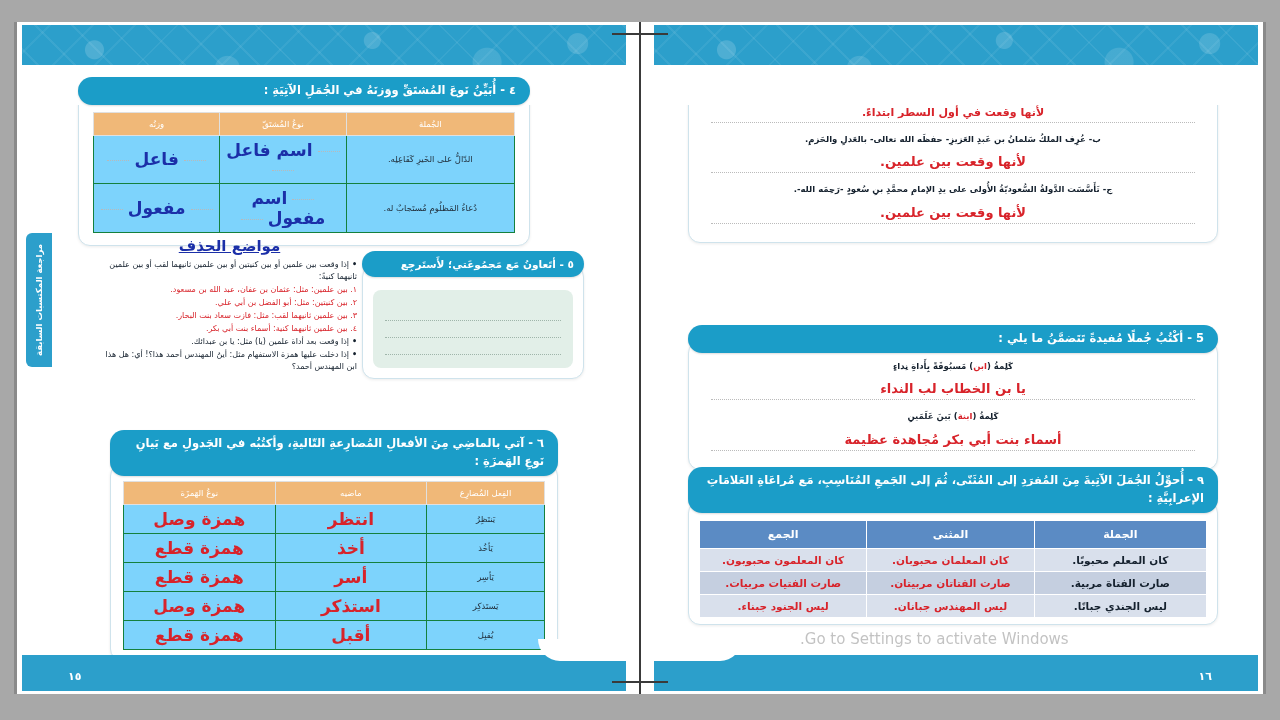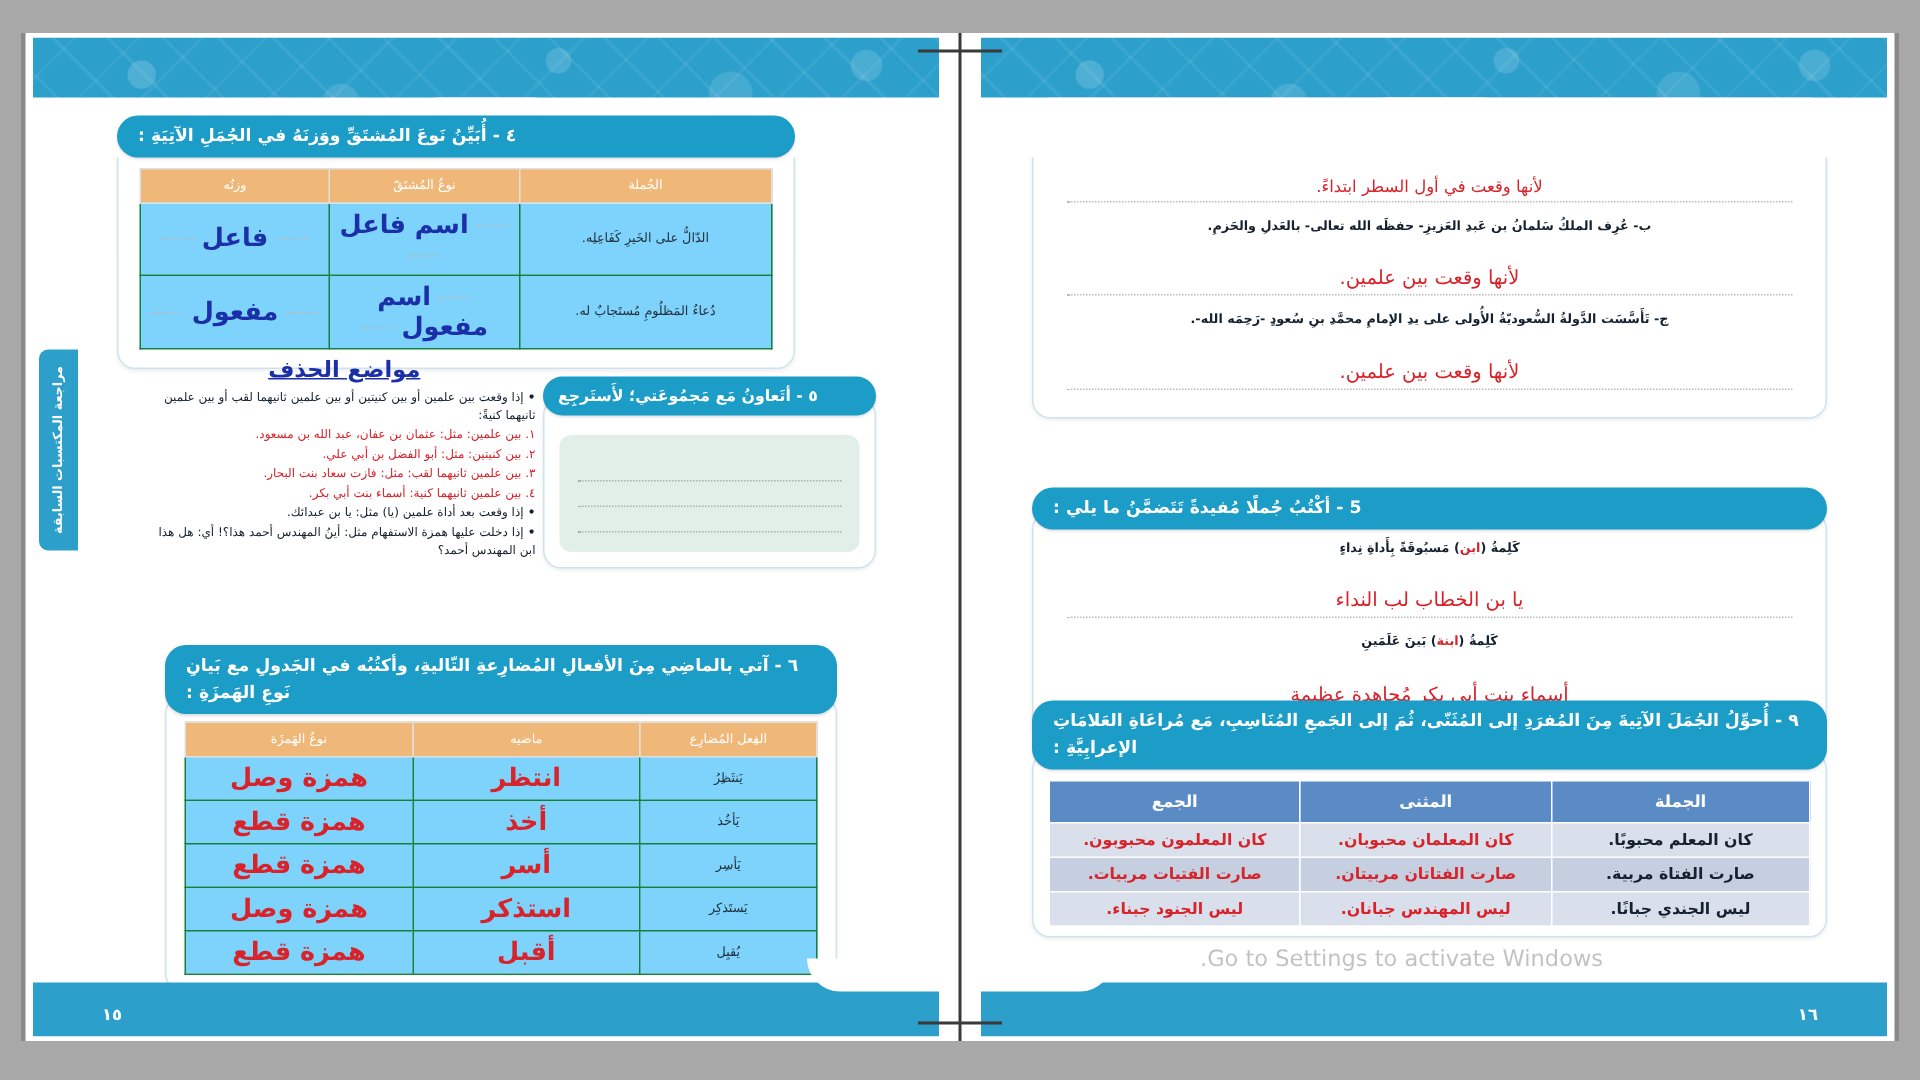--- a/index.html
+++ b/index.html
@@ -148,21 +148,21 @@
   
   .q-pill {
     position: relative;
     z-index: 10;
     background: #1b9dc8;
     color: #ffffff;
     border-radius: 14px;
     padding: 5px 14px;
     font-size: 11.5px;
     font-weight: bold;
-    text-align: left;
+    text-align: right;
     line-height: 1.55;
     box-shadow: 0 1px 2px rgba(0,0,0,.14);
   }
 
   
   .q-card {
     position: relative;
     margin-top: -12px;
     background: #ffffff;
     border: 1px solid #cfe3ec;
@@ -255,25 +255,25 @@
   .q-prompt {
     font-size: 8.5px;
     color: #15212e;
     text-align: center;
     line-height: 1.6;
     font-weight: bold;
   }
   .q-answer {
     color: #d8232a;
     font-size: 13px;
-    font-weight: normal;
+    font-weight: bold;
     text-align: center;
     border-bottom: 1px dotted #bbbbbb;
     padding-bottom: 3px;
-    margin-top: 20px;
+    margin-top: 8px;
     margin-bottom: 10px;
   }
   .q-answer.small { font-size: 11px; }
   .kw-red { color: #d8232a; }
 
   
   .watermark {
     position: absolute;
     z-index: 30;
     color: rgba(120,120,120,.45);

